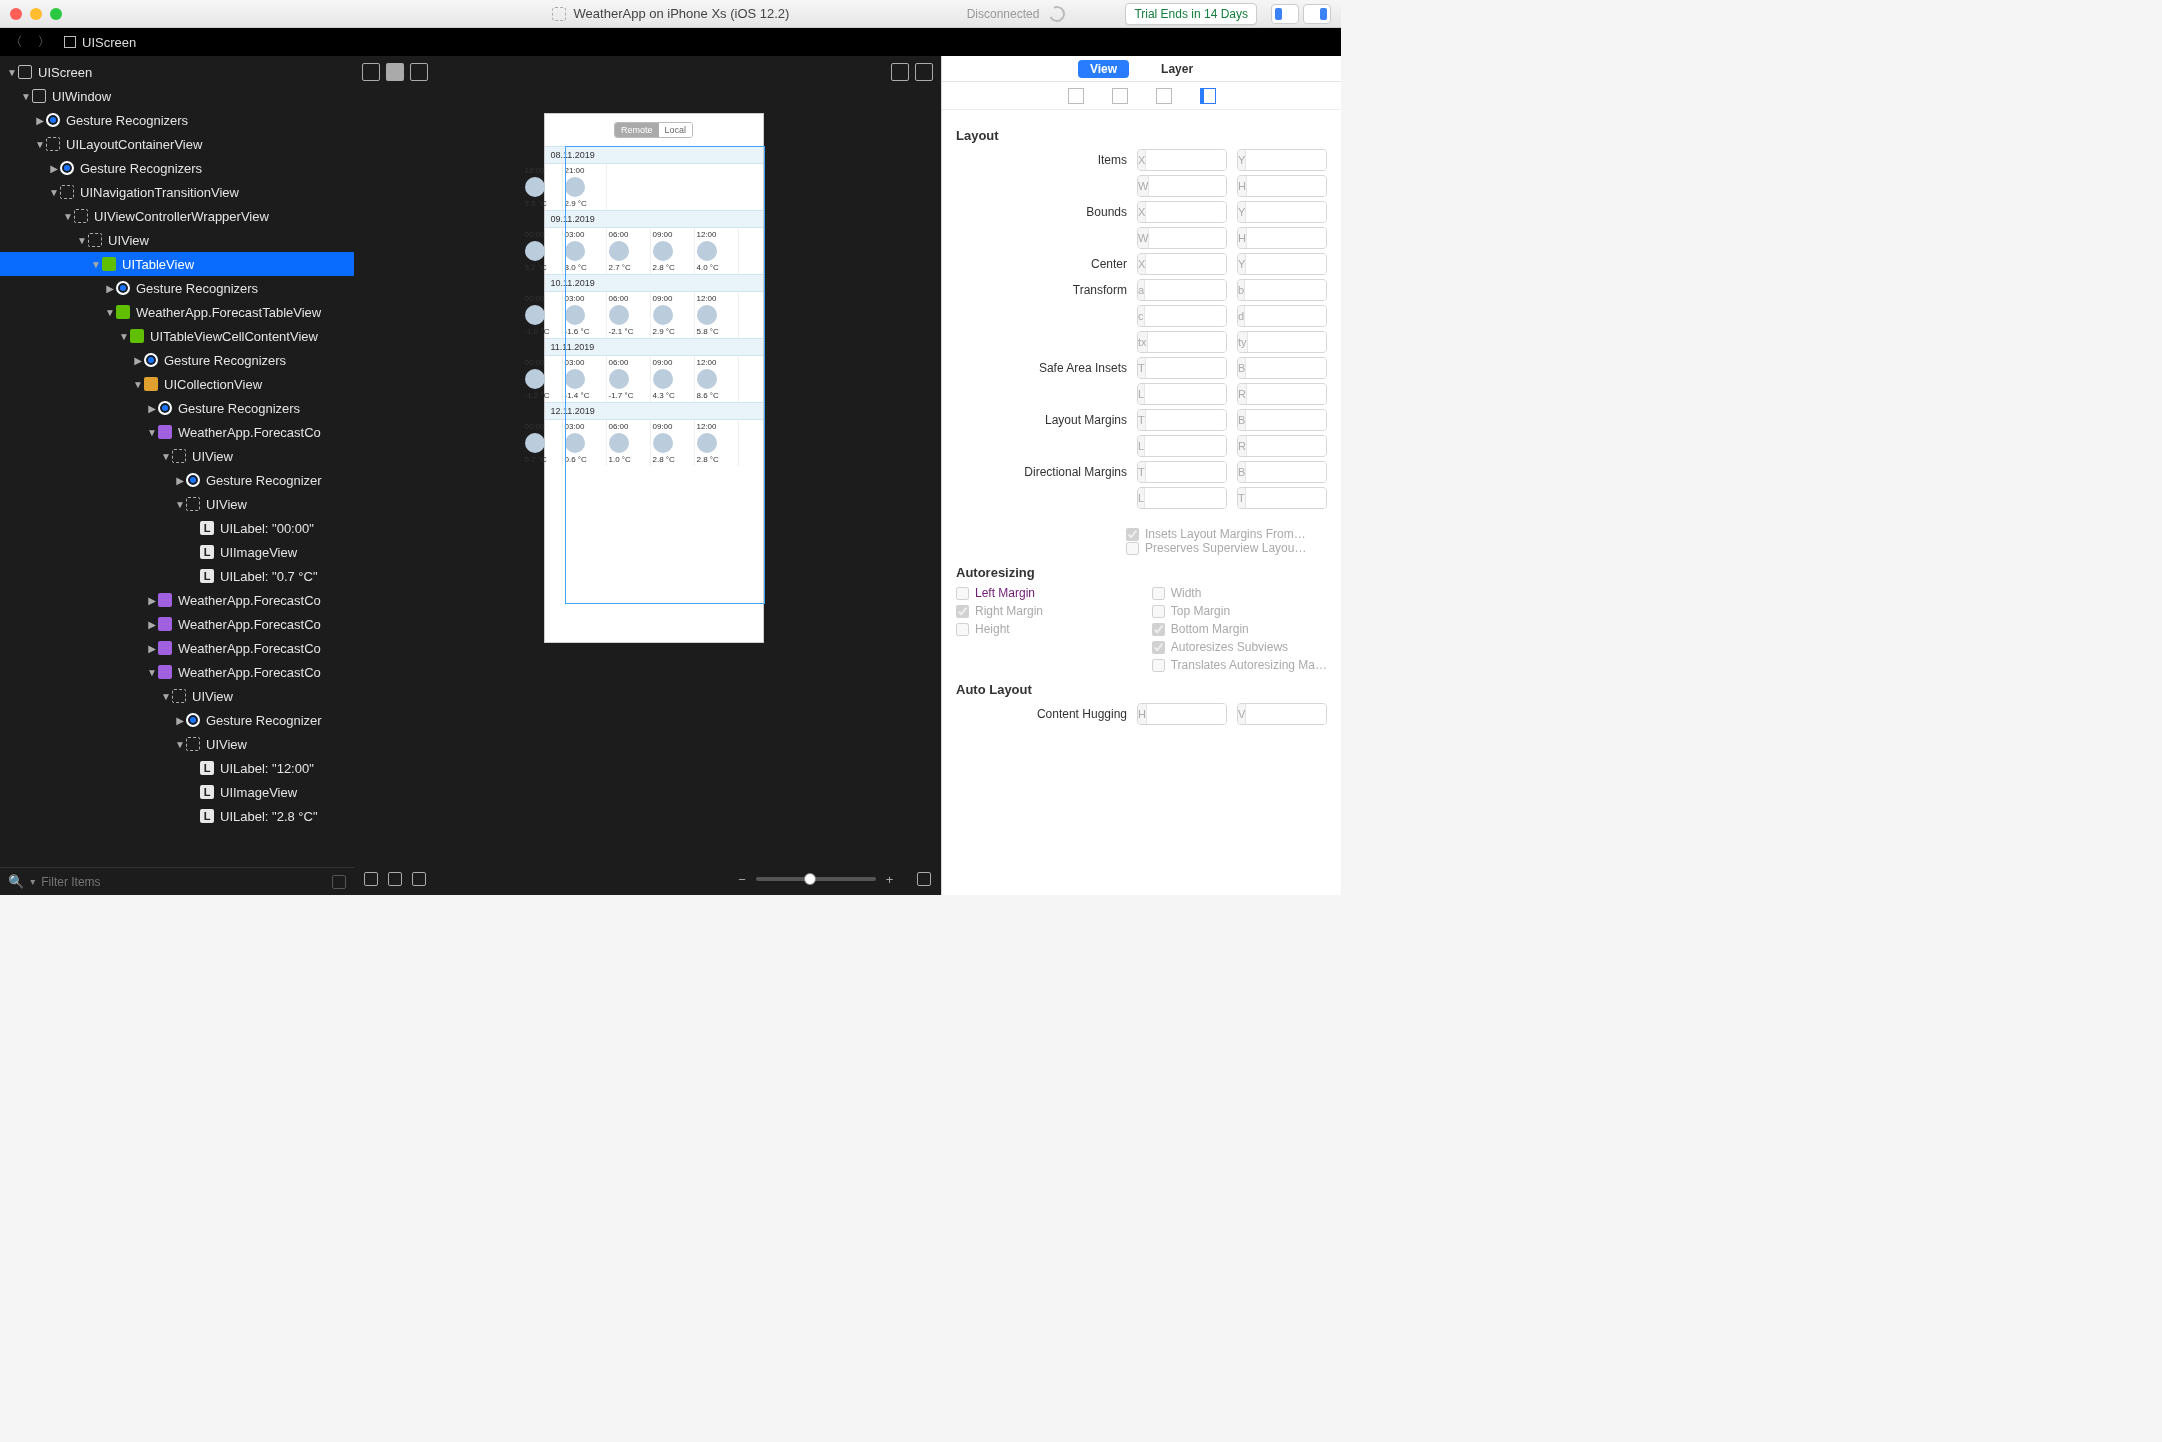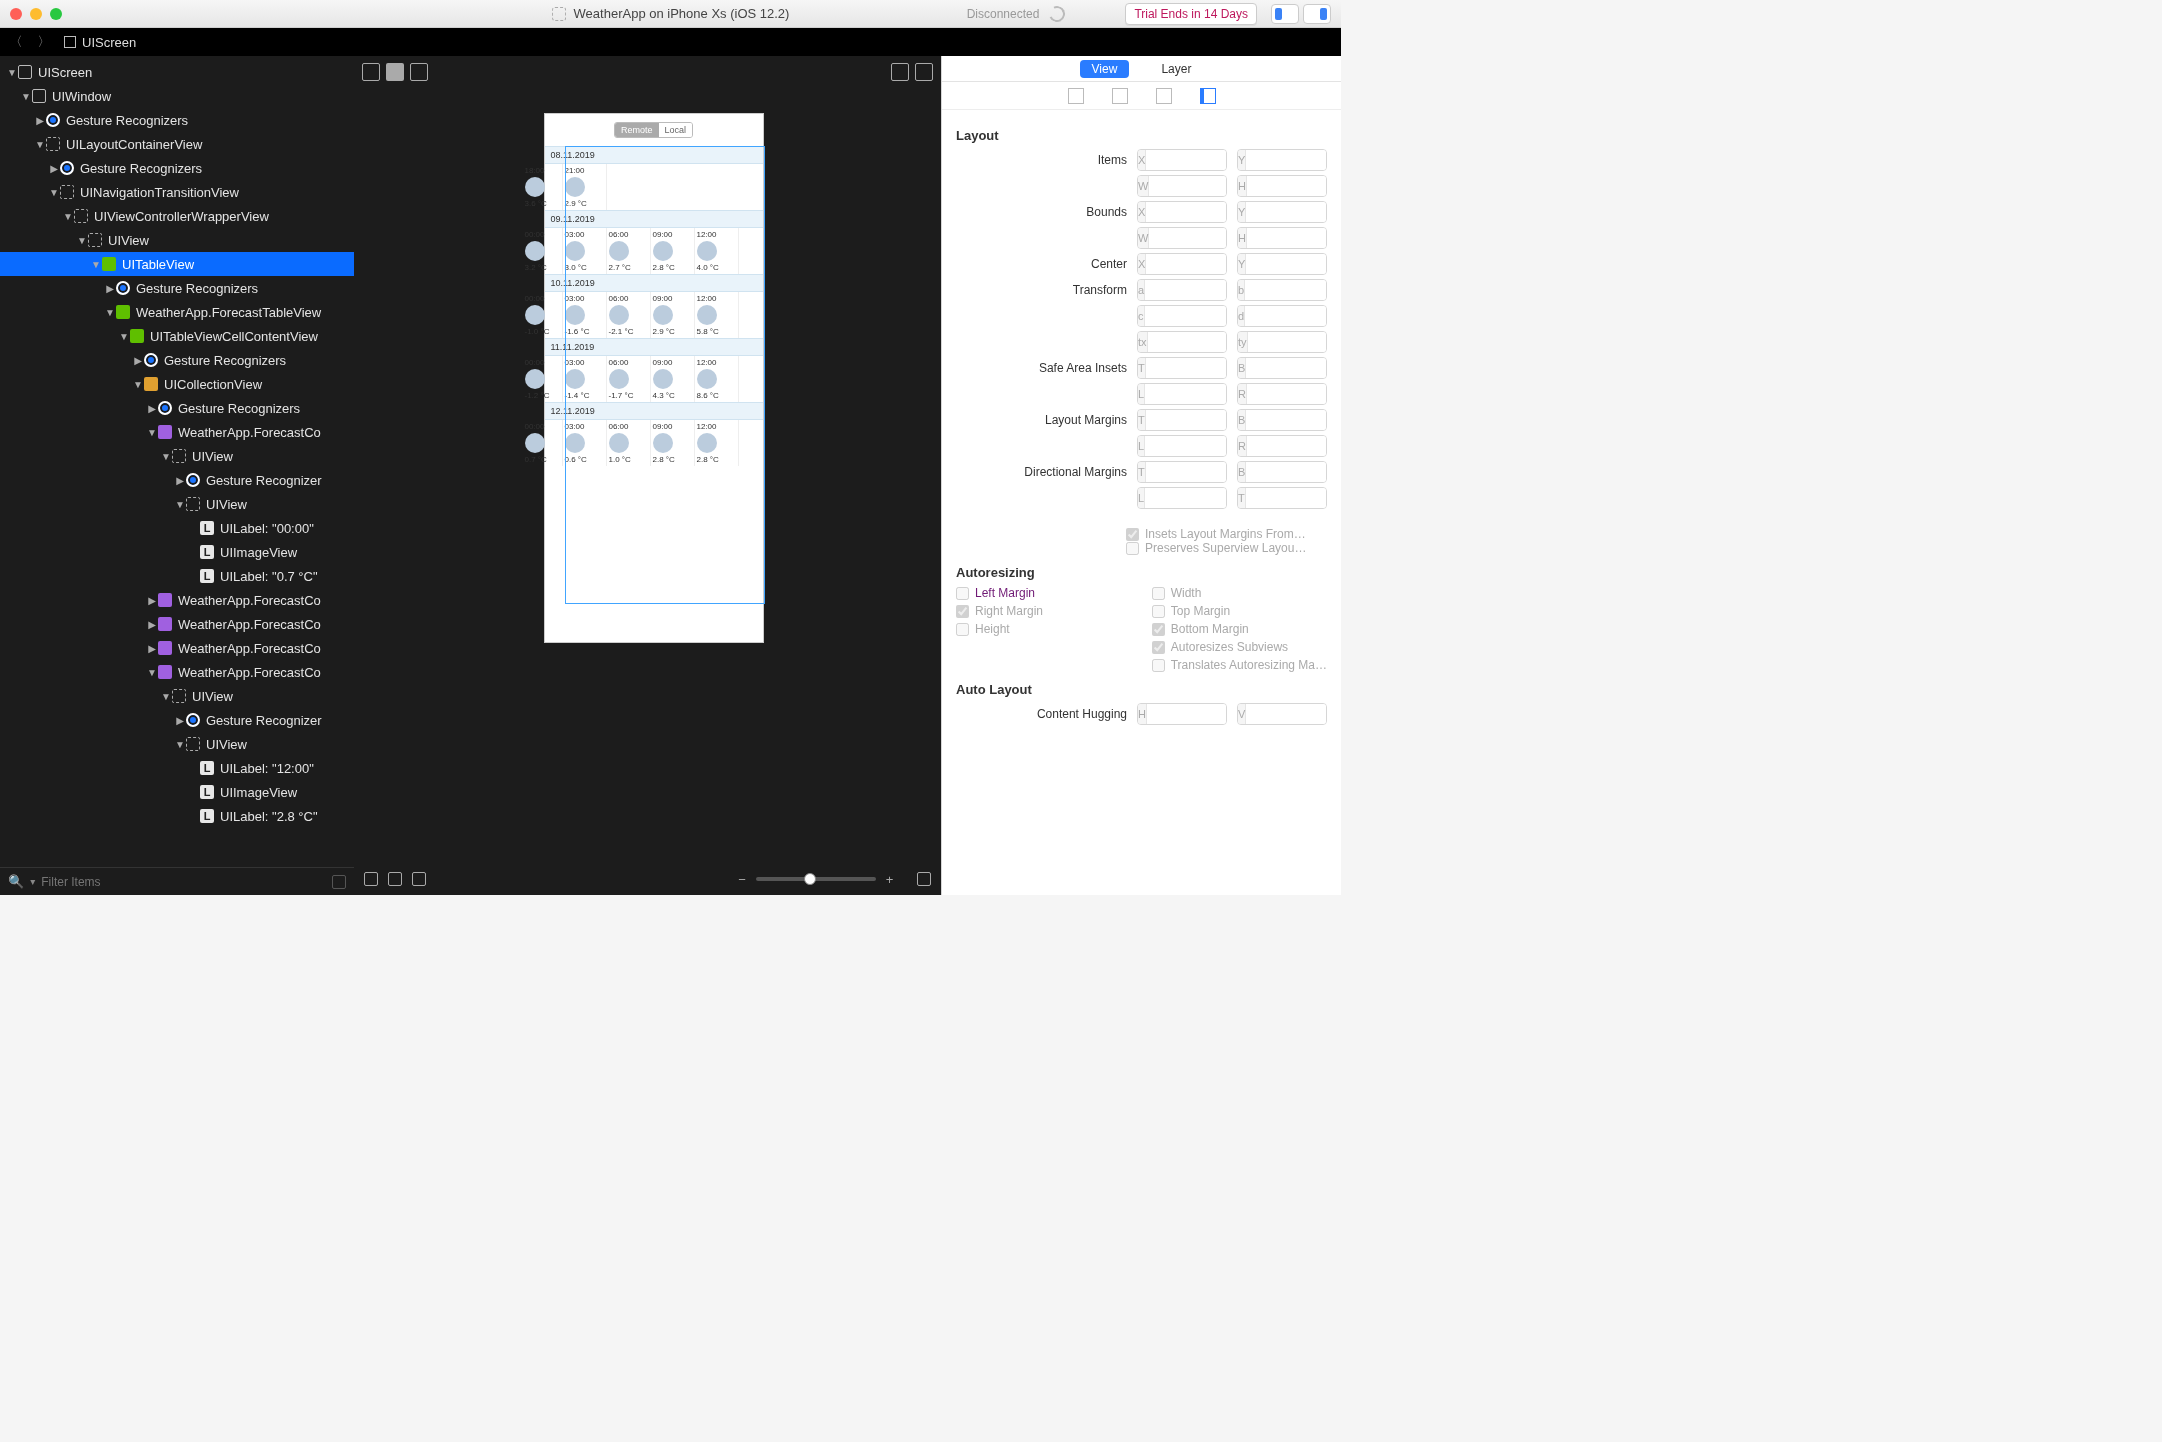--- a/index.html
+++ b/index.html
@@ -29,21 +29,21 @@
   position: relative;
 }
 .traffic { display:flex; gap:8px; }
 .dot { width:12px; height:12px; border-radius:50%; }
 .dot.red { background:#ff5f57; }
 .dot.yellow { background:#febc2e; }
 .dot.green { background:#28c840; }
 .title-center { position:absolute; left:50%; transform:translateX(-50%); display:flex; align-items:center; gap:8px; color:#444; }
 .title-icon { width:14px; height:14px; border:1px dashed #aaa; border-radius:3px; }
 .title-right { margin-left:auto; display:flex; align-items:center; gap:10px; color:#999; font-size:12px; }
-.trial-btn { background:#fff; border:1px solid #ccc; border-radius:4px; padding:3px 8px; color:#be185d; box-shadow:0 1px 0 rgba(0,0,0,.05); }
+.trial-btn { background:#fff; border:1px solid #ccc; border-radius:4px; padding:3px 8px; color:#15803d; box-shadow:0 1px 0 rgba(0,0,0,.05); }
 .pane-toggles { display:flex; }
 .pane-toggle { width:28px; height:20px; border:1px solid #ccc; background:#fff; display:flex; border-radius:4px; margin-left:4px; position:relative; }
 .pane-toggle::before { content:""; position:absolute; top:3px; bottom:3px; width:7px; background:#3a82f6; border-radius:2px; }
 .pane-toggle.left::before { left:3px; }
 .pane-toggle.right::before { right:3px; }
 .navbar {
   height:28px; background:#000; color:#ddd; display:flex; align-items:center;
   padding:0 8px; gap:12px; font-size:13px;
 }
 .nav-arrow { width:16px; text-align:center; color:#888; cursor:default; }
@@ -96,21 +96,21 @@
 .fc-cell .temp { color:#333; }
 .fc-cell.offset { margin-left:-22px; width:40px; }
 .selection-box { position:absolute; border:1.5px solid #41a5ff; pointer-events:none; }
 .canvas-footer { height:32px; display:flex; align-items:center; padding:0 10px; gap:10px; color:#aaa; }
 .slider { width:120px; height:4px; background:#555; border-radius:2px; position:relative; }
 .slider .thumb { position:absolute; width:12px; height:12px; background:#fff; border-radius:50%; top:-4px; left:40%; border:1px solid #888; }
 .inspector {
   width:400px; background:#fff; display:flex; flex-direction:column; font-size:12px; color:#333;
   border-left:1px solid #d6d6d6; min-height:0;
 }
-.insp-tabs { height:26px; display:flex; justify-content:center; gap:20px; align-items:center; border-bottom:1px solid #e3e3e3; }
+.insp-tabs { height:26px; display:flex; justify-content:center; gap:20px; align-items:center; border-bottom:1px solid #e3e3e3;font-weight:bold; }
 .insp-tab { padding:2px 12px; border-radius:4px; cursor:default; }
 .insp-tab.active { background:#2a7cff; color:#fff; }
 .insp-iconbar { height:28px; display:flex; justify-content:center; gap:28px; align-items:center; color:#888; border-bottom:1px solid #ededed; }
 .insp-iconbar .ic { width:16px; height:16px; border:1px solid #bbb; }
 .insp-iconbar .ic.sel { border:1.5px solid #2a7cff; border-left-width:4px; }
 .insp-body { flex:1; overflow:auto; padding:8px 14px 20px; }
 .sect-title { font-weight:600; font-size:13px; margin:10px 0 6px; }
 .pair-grid { display:grid; grid-template-columns: 1fr 90px 90px; gap:4px 10px; align-items:center; }
 .pair-label { text-align:right; color:#333; }
 .val { display:flex; border:1px solid #d6d6d6; border-radius:4px; height:22px; overflow:hidden; }

